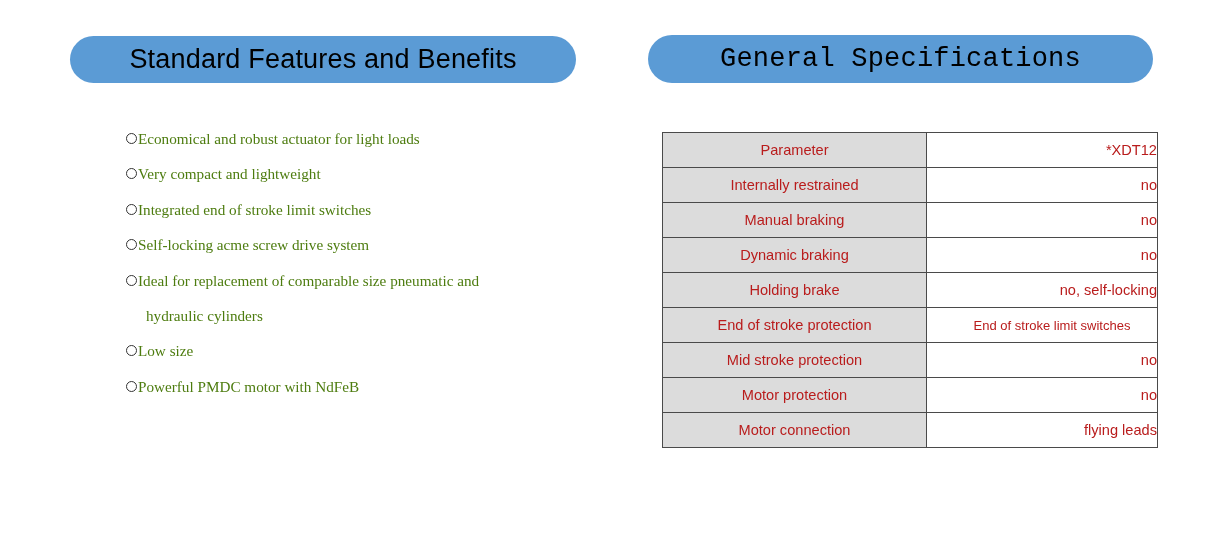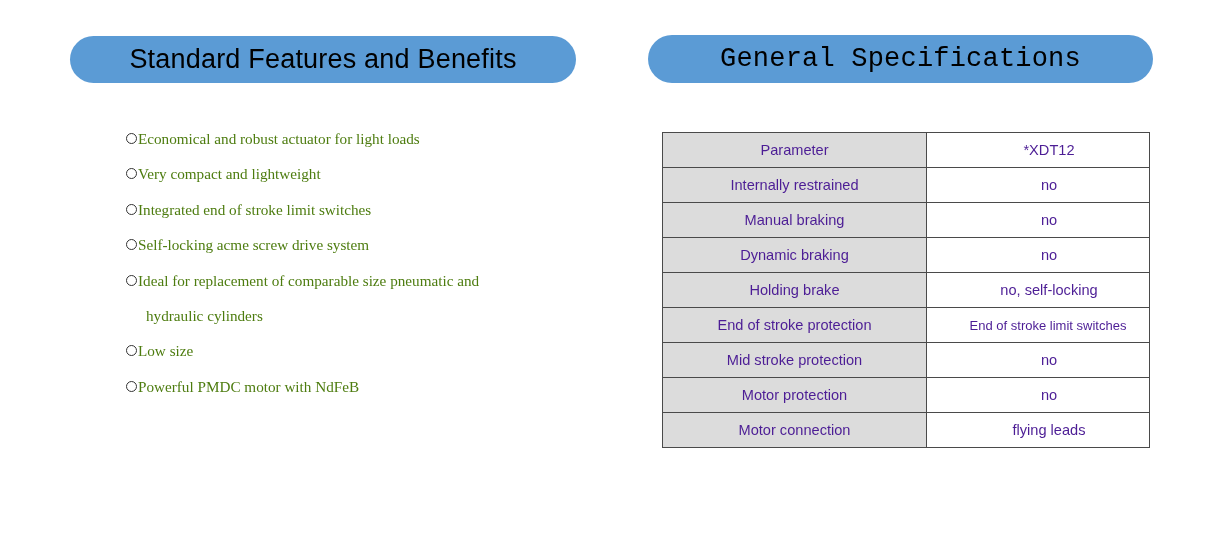--- a/index.html
+++ b/index.html
@@ -88,33 +88,33 @@
     border-collapse: collapse;
     table-layout: fixed;
   }
   #specs-table tr {
     height: 35px;
   }
   #specs-table td {
     border: 1px solid #4a4a4a;
     padding: 0;
     font-size: 14.6px;
-    color: #4c1d95;
+    color: #b91c1c;
     vertical-align: middle;
   }
   #specs-table td.param-cell {
     width: 263px;
     background: #dcdcdc;
     text-align: center;
   }
   #specs-table td.value-cell {
     width: 200px;
     background: #ffffff;
-    text-align: center;
-    padding-left: 22px;
+    text-align: right;
+    padding-left: 30px;
   }
   #specs-table td.value-cell.compact {
     font-size: 13px;
     padding-left: 20px;
     text-align: center;
   }
 </style>
 </head>
 <body>
 

